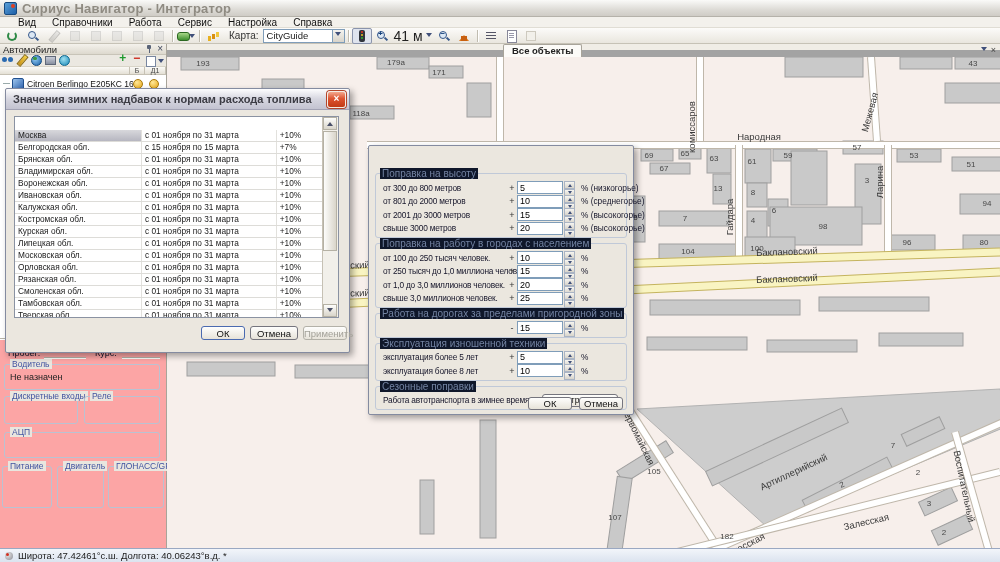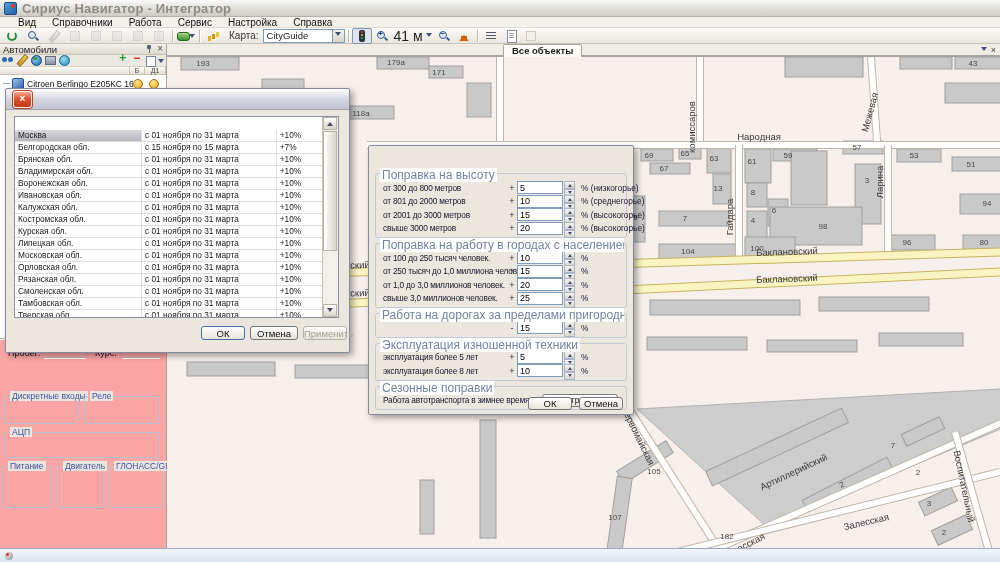--- a/index.html
+++ b/index.html
@@ -79,21 +79,21 @@
     background:linear-gradient(135deg,#9cc4ec,#3064b0);border:1px solid #20508e}
   .tree-row .vt{flex:1;font-size:8.5px;white-space:nowrap;overflow:hidden;color:#111}
   .dot{width:8px;height:8px;border-radius:50%;background:radial-gradient(circle at 35% 30%,#ffe898,#e8a818);border:1px solid #a87808;margin-right:6px;flex:none}
   .p-info{height:210px;position:relative;background:#fca5a5;border-top:1px solid #fff}
   .ilabel{position:absolute;font-size:9px;color:#15152a}
   .uline{position:absolute;height:1px;background:#b4b0a6;box-shadow:0 1px 0 #fdfdfb}
   .gbox{position:absolute;border:1px solid #b9c2d2;border-radius:3px;box-sizing:border-box}
   .gbox .cap{position:absolute;top:-6px;left:5px;background:#e9e6df;padding:0 2px;font-size:8.5px;color:#4053a0;white-space:nowrap}
   .gbox .gval{position:absolute;left:5px;top:7px;font-size:9px;color:#222}
   
-  #tabbar{position:absolute;left:167px;top:44px;width:833px;height:13px;background:#f0ede6;border-bottom:2px solid #a3a3a3;box-sizing:border-box}
+  #tabbar{position:absolute;left:167px;top:44px;width:833px;height:13px;background:#f0ede6;border-bottom:7px solid #a3a3a3;box-sizing:border-box}
   #tabbar .tab{position:absolute;left:336px;top:0;height:12px;padding:0 8px;background:#fcfbf8;
     border:1px solid #a8a49a;border-bottom:none;border-radius:2px 2px 0 0;font-size:9.5px;font-weight:bold;line-height:12px;color:#222}
   .tab-ctrls{position:absolute;right:4px;top:1px;display:flex;gap:4px;align-items:center}
   .tab-ctrls .tc{font-size:9px;color:#444;line-height:10px}
   #map{position:absolute;left:167px;top:57px;width:833px;height:491px;overflow:hidden}
   
   .dialog{position:absolute;background:#ebe7df;border:1px solid #848ba0;border-radius:2px;
     box-shadow:3px 3px 6px rgba(0,0,0,.35)}
   .dtitle{height:20px;background:linear-gradient(180deg,#fdfdfe,#d6d6e0 50%,#c3c3d1);
     border-bottom:1px solid #a2a2b4;display:flex;align-items:center;padding:0 3px 0 7px;border-radius:2px 2px 0 0}
@@ -124,21 +124,21 @@
   .sbtn.up{top:0}.sbtn.dn{bottom:0}
   .tri-up{width:0;height:0;border:3px solid transparent;border-bottom:4px solid #4a5068;margin-bottom:2px}
   .tri-dn{width:0;height:0;border:3px solid transparent;border-top:4px solid #4a5068;margin-top:2px}
   .thumb{position:absolute;left:0;top:14px;width:14px;height:120px;background:linear-gradient(90deg,#fdfdfb,#d9d5ca);border:1px solid #b5b1a4;box-sizing:border-box}
   #d1 .btns{position:absolute;top:237px;left:0;width:100%}
   #d1 .btns .xbtn{position:absolute}
   
   #d2{left:368px;top:145px;width:264px;height:268px;z-index:20}
   #corrections-groups{position:absolute;left:0;top:22px;width:100%}
   .group{position:relative;border:1px solid #c0c9d8;border-radius:3px;margin:5px 6px 2px 6px;padding:7px 4px 2px 7px}
-  .gcap{position:absolute;top:-6px;left:4px;background:#ffffff;padding:0 2px;font-size:12px;color:#7383a2;
+  .gcap{position:absolute;top:-6px;left:4px;background:#0f172a;padding:0 2px;font-size:10px;color:#7383a2;
     white-space:nowrap;max-width:240px;overflow:hidden}
   .grow{display:flex;align-items:center;height:13.5px}
   .glbl{width:124px;flex:none;font-size:8.3px;letter-spacing:-.2px;white-space:nowrap;color:#15152a}
   .gsign{width:10px;text-align:center;font-size:9px;color:#333;flex:none}
   .spinin{width:42px;height:11px;border:1px solid #7f9db9;font-family:"Liberation Sans",sans-serif;font-size:9px;padding:0 0 0 2px;flex:none}
   .sbs{width:11px;height:13px;display:flex;flex-direction:column;flex:none;margin-left:1px}
   .sb{flex:1;background:linear-gradient(#f6f5f1,#d8d4ca);border:1px solid #aab4c4;display:flex;align-items:center;justify-content:center}
   .sb .t{width:0;height:0;border:2px solid transparent}
   .sb.u .t{border-bottom:3px solid #40507a;margin-bottom:1px}
   .sb.d .t{border-top:3px solid #40507a;margin-top:1px}
@@ -280,20 +280,24 @@
       <span class="vt">Citroen Berlingo E205KC 161rus</span>
       <span class="dot"></span>
       <span class="dot" style="margin-right:7px"></span>
     </div>
   </div>
   <div class="p-info">
     <span class="ilabel" style="left:8px;top:8px">Пробег:</span>
     <span class="uline" style="left:44px;top:17px;width:42px"></span>
     <span class="ilabel" style="left:95px;top:8px">Курс:</span>
     <span class="uline" style="left:122px;top:17px;width:38px"></span>
+    <div class="gbox" style="left:4px;top:24px;width:156px;height:26px">
+      <span class="cap">Водитель</span>
+      <span class="gval">Не назначен</span>
+    </div>
     <div class="gbox" style="left:4px;top:56px;width:74px;height:28px">
       <span class="cap">Дискретные входы</span>
     </div>
     <div class="gbox" style="left:84px;top:56px;width:76px;height:28px">
       <span class="cap">Реле</span>
     </div>
     <div class="gbox" style="left:4px;top:92px;width:156px;height:26px">
       <span class="cap">АЦП</span>
     </div>
     <div class="gbox" style="left:2px;top:126px;width:50px;height:42px">
@@ -437,20 +441,21 @@
       <text x="560" y="482" text-anchor="middle" font-family="Liberation Sans, sans-serif" font-size="8" fill="#474747">182</text>
       <text x="726" y="391" text-anchor="middle" font-family="Liberation Sans, sans-serif" font-size="8" fill="#474747">7</text>
       <text x="751" y="418" text-anchor="middle" font-family="Liberation Sans, sans-serif" font-size="8" fill="#474747">2</text>
       <text x="676" y="430" text-anchor="middle" font-family="Liberation Sans, sans-serif" font-size="8" fill="#474747" transform="rotate(-25 676 430)">2</text>
       <text x="762" y="449" text-anchor="middle" font-family="Liberation Sans, sans-serif" font-size="8" fill="#474747">3</text>
       <text x="777" y="478" text-anchor="middle" font-family="Liberation Sans, sans-serif" font-size="8" fill="#474747">2</text>
     </svg></div>
 
 <div id="d1" class="dialog">
   <div class="dtitle">
+    <span class="dt">Значения зимних надбавок к нормам расхода топлива</span>
     <span class="dclose"></span>
   </div>
   <div class="tbl">
     <div class="tbody" id="regions-body">
         <div class="trow sel">
           <span class="tcell c0">Москва</span>
           <span class="tcell c1">с 01 ноября по 31 марта</span>
           <span class="tcell c2">+10%</span>
         </div>
         <div class="trow">
@@ -723,13 +728,14 @@
       </div>
     </div>
   <div class="btns2">
     <button class="xbtn">ОК</button>
     <button class="xbtn">Отмена</button>
   </div>
 </div>
 
 <div id="statusbar">
   <span class="sb-ic"></span>
+  <span class="st">Широта: 47.42461°с.ш. Долгота: 40.06243°в.д. *</span>
 </div>
 
 </body></html>

